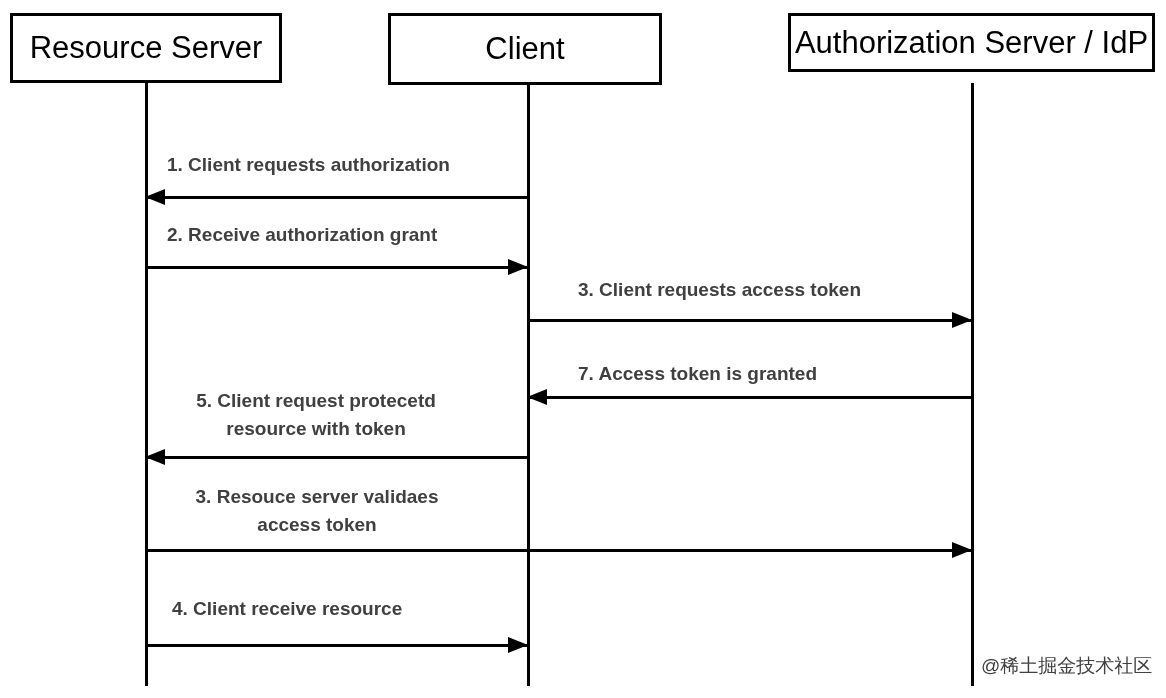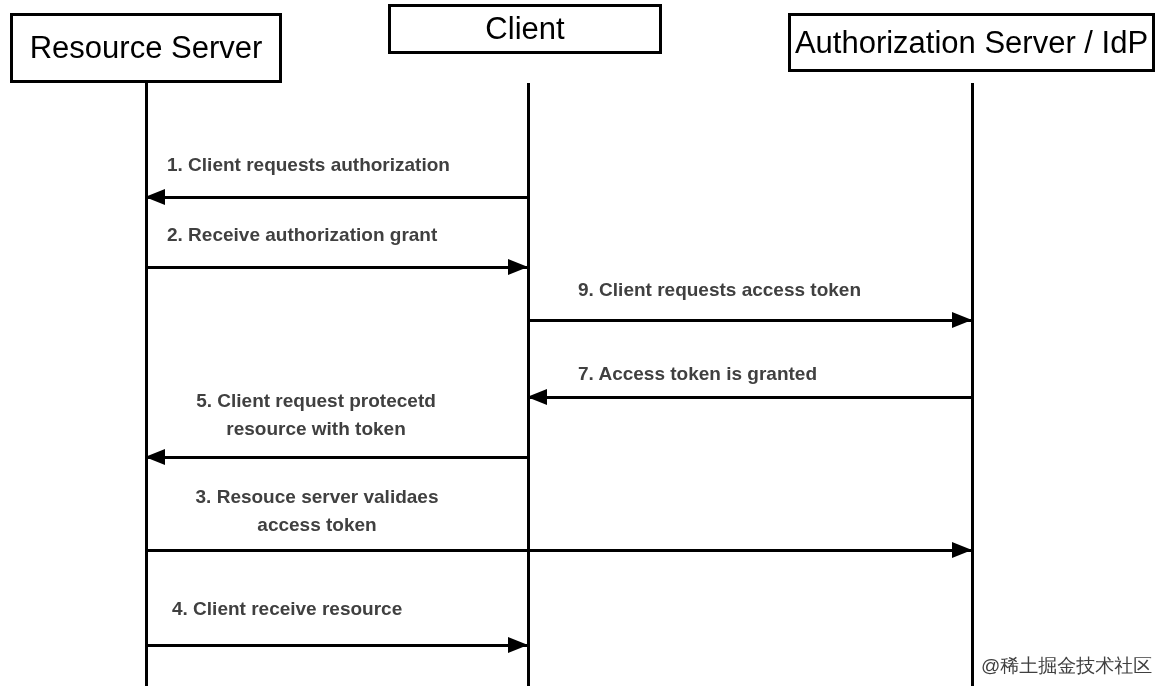--- a/index.html
+++ b/index.html
@@ -24,42 +24,42 @@
   #watermark{position:absolute;font-size:19px;color:#404040;white-space:nowrap;}
 </style>
 </head>
 <body>
 
 <div id="canvas">
   <div id="actors">
       <div class="actor-box" style="left: 10px; top: 13px; width: 272px; height: 70px;">
         <span class="actor-label">Resource Server</span>
       </div>
-      <div class="actor-box" style="left: 388px; top: 4px; width: 274px; height: 50px;">
+      <div class="actor-box" style="left: 388px; top: 13px; width: 274px; height: 72px;">
         <span class="actor-label">Client</span>
       </div>
       <div class="actor-box" style="left: 788px; top: 13px; width: 367px; height: 59px;">
         <span class="actor-label">Authorization Server / IdP</span>
       </div>
     </div>
   <div id="lifelines">
       <div class="lifeline" style="left: 144.5px; top: 83px; height: 603px;"></div>
       <div class="lifeline" style="left: 526.5px; top: 83px; height: 603px;"></div>
       <div class="lifeline" style="left: 970.5px; top: 83px; height: 603px;"></div>
     </div>
   <div id="messages">
       <div class="msg-line" style="left: 146px; width: 382px; top: 196px;"></div>
       <div class="arrowhead left" style="top: 189px; left: 145px;"></div>
       <div class="msg-label" style="left: 167px; top: 151px; width: 360px; text-align: left;">1. Client requests authorization</div>
       <div class="msg-line" style="left: 146px; width: 382px; top: 266px;"></div>
       <div class="arrowhead right" style="top: 259px; left: 508px;"></div>
       <div class="msg-label" style="left: 167px; top: 221px; width: 360px; text-align: left;">2. Receive authorization grant</div>
       <div class="msg-line" style="left: 528px; width: 444px; top: 319px;"></div>
       <div class="arrowhead right" style="top: 312px; left: 952px;"></div>
-      <div class="msg-label" style="left: 578px; top: 276px; width: 380px; text-align: left;">9. Client requests access token</div>
+      <div class="msg-label" style="left: 578px; top: 276px; width: 380px; text-align: left;">3. Client requests access token</div>
       <div class="msg-line" style="left: 528px; width: 444px; top: 396px;"></div>
       <div class="arrowhead left" style="top: 389px; left: 527px;"></div>
       <div class="msg-label" style="left: 578px; top: 360px; width: 380px; text-align: left;">7. Access token is granted</div>
       <div class="msg-line" style="left: 146px; width: 382px; top: 456px;"></div>
       <div class="arrowhead left" style="top: 449px; left: 145px;"></div>
       <div class="msg-label" style="left: 116px; top: 387px; width: 400px; text-align: center;">5. Client request protecetd
 resource with token</div>
       <div class="msg-line" style="left: 146px; width: 826px; top: 549px;"></div>
       <div class="arrowhead right" style="top: 542px; left: 952px;"></div>
       <div class="msg-label" style="left: 117px; top: 483px; width: 400px; text-align: center;">3. Resouce server validaes

